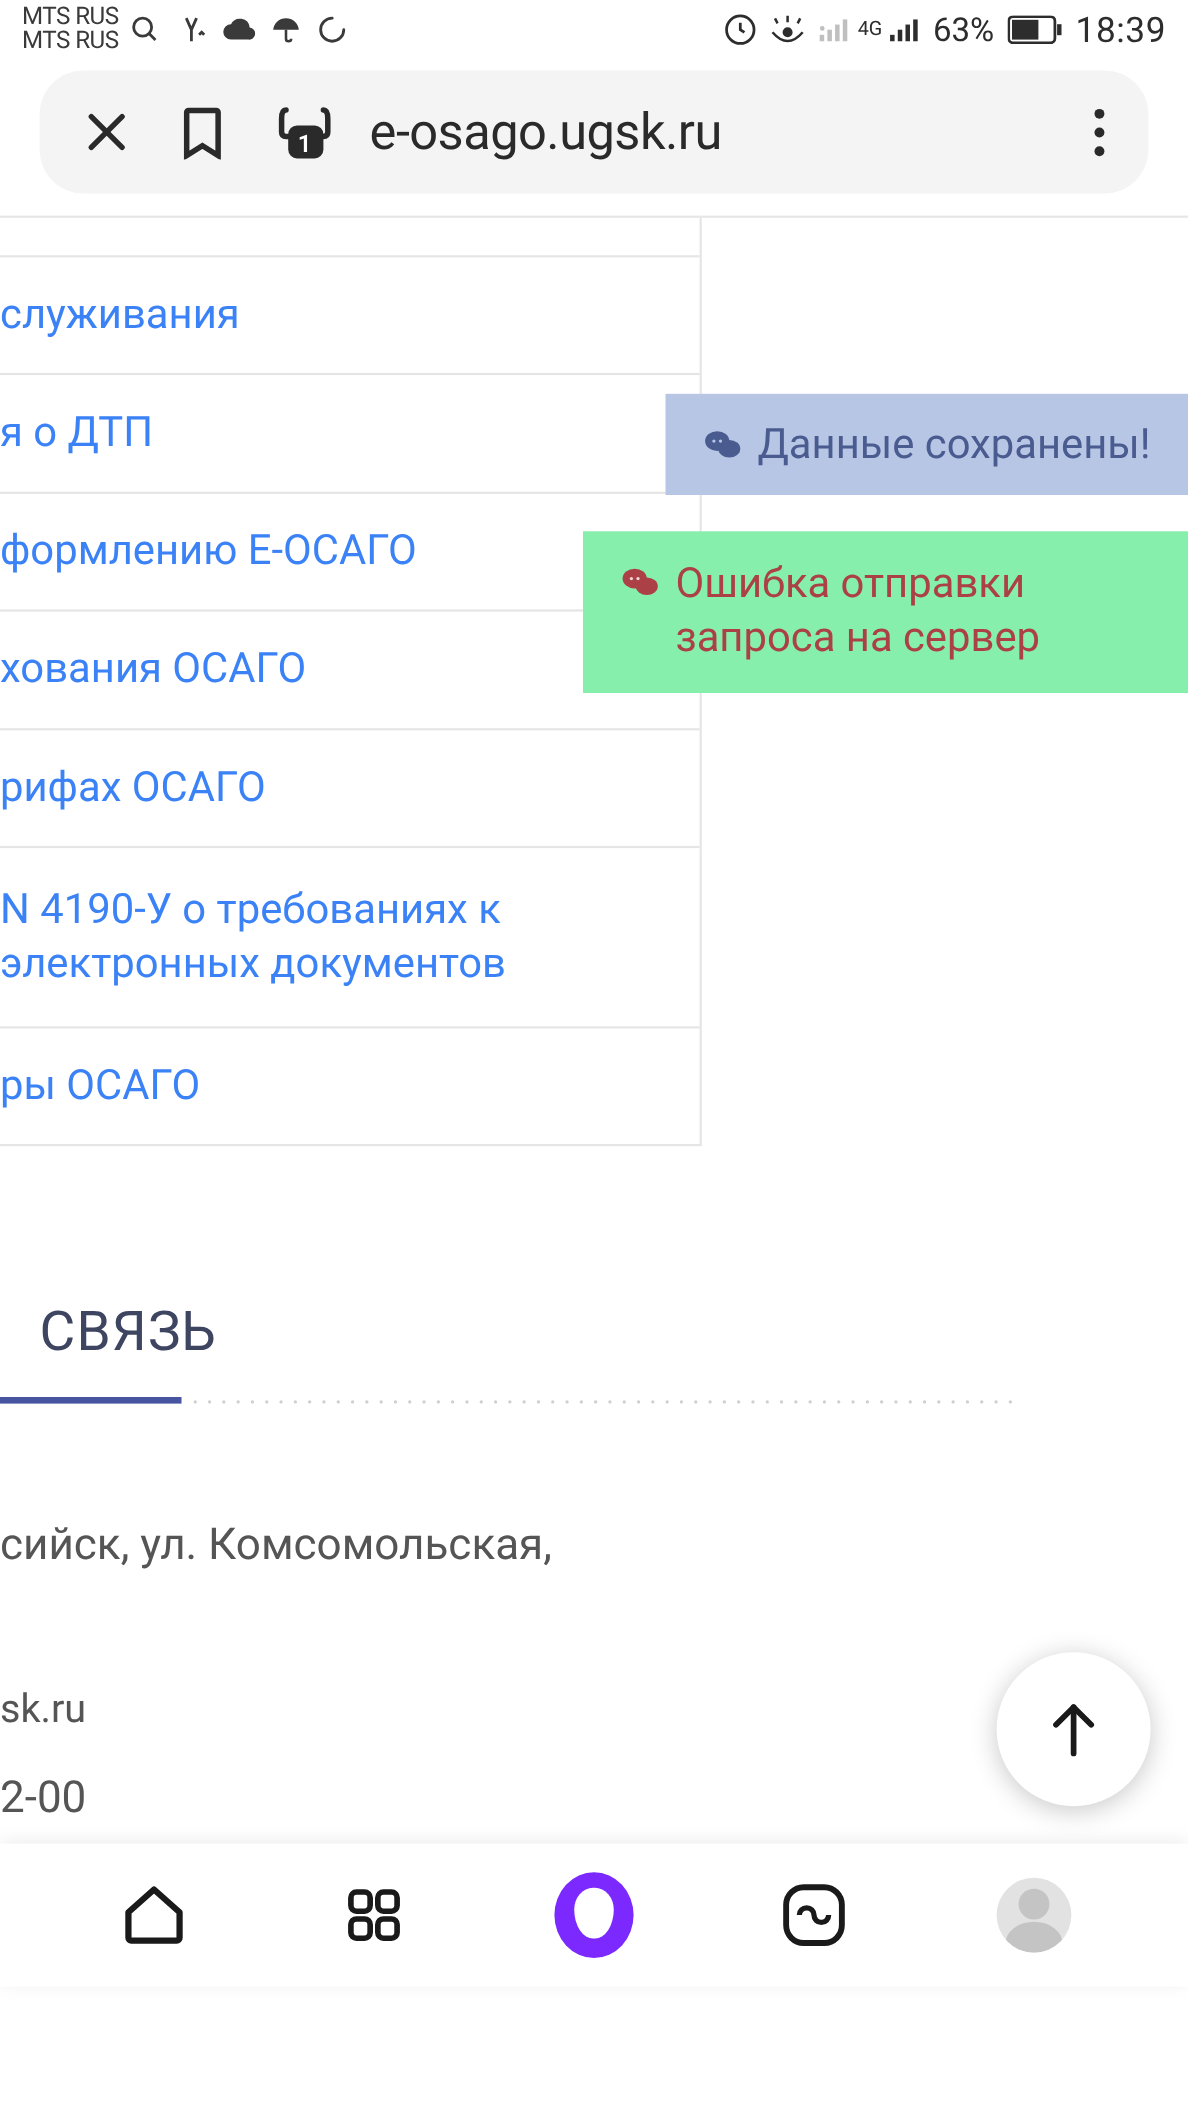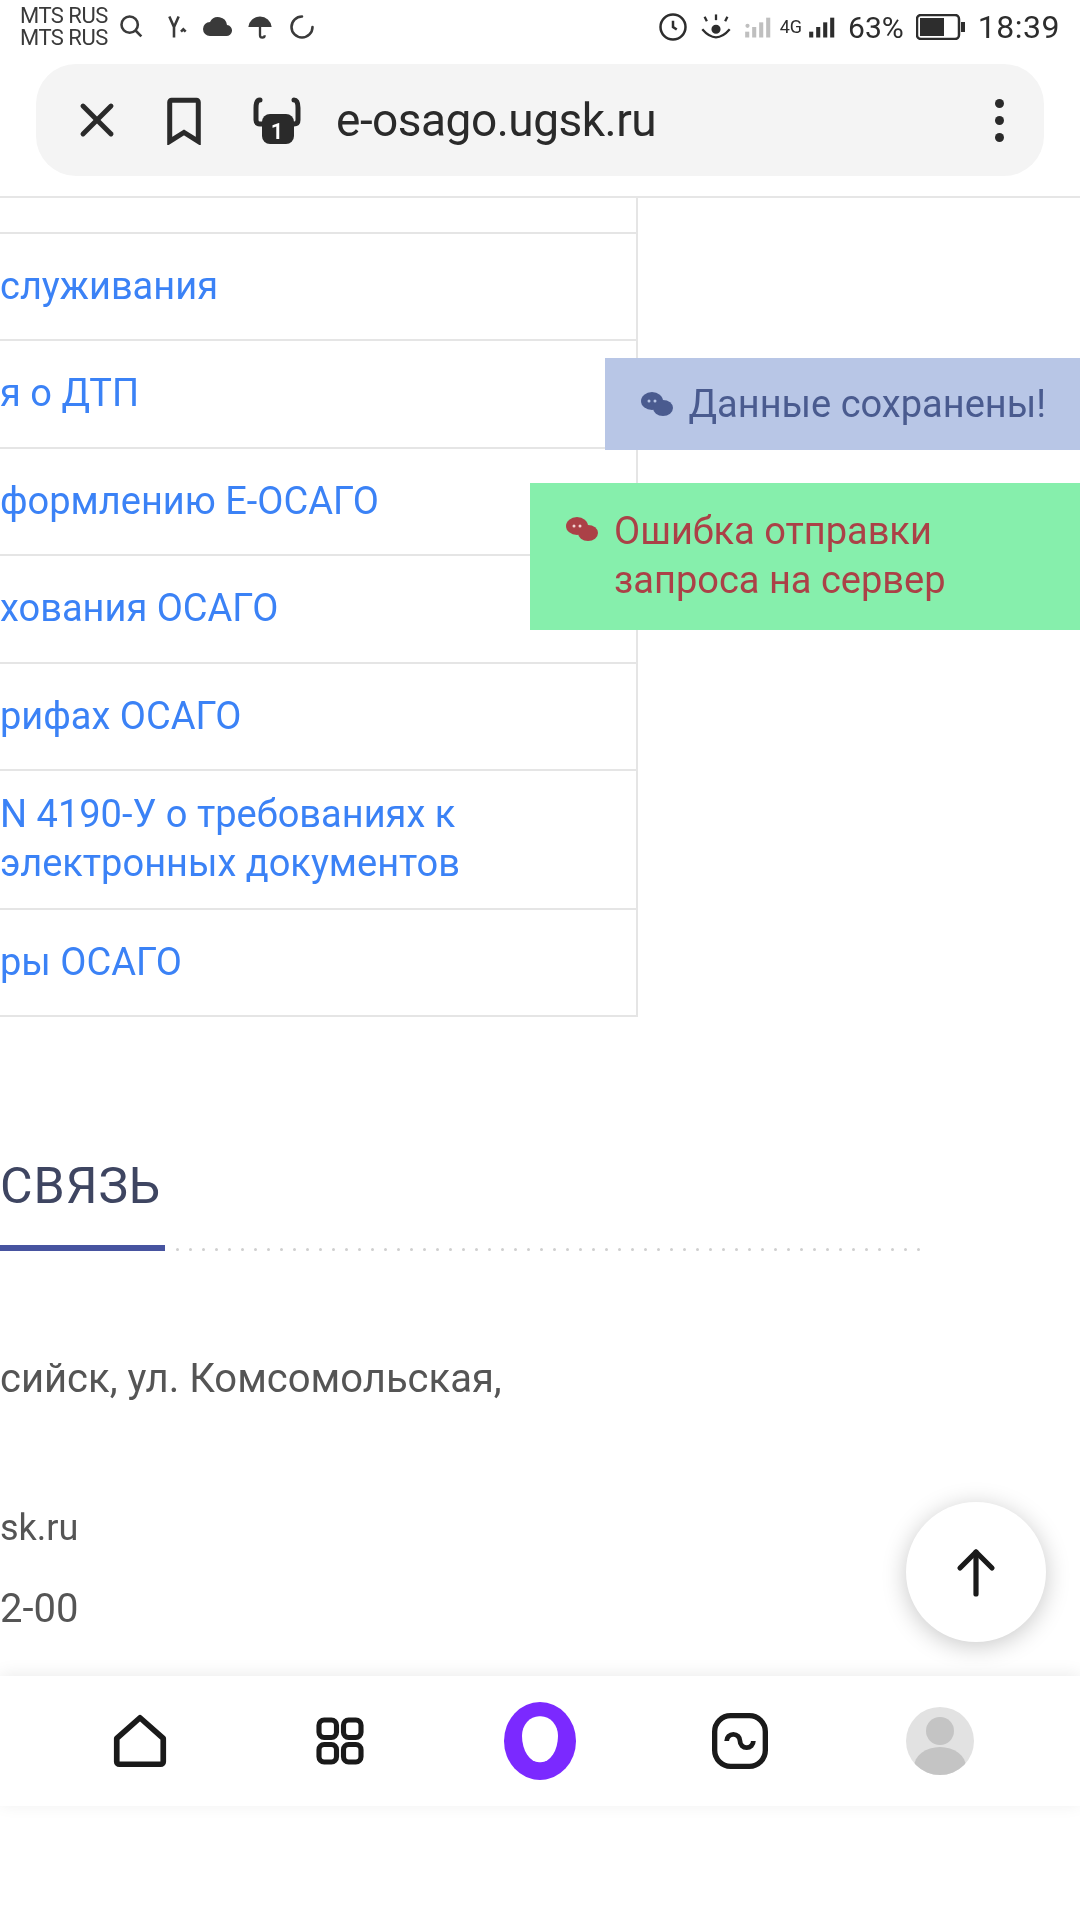--- a/index.html
+++ b/index.html
@@ -22,33 +22,33 @@
   .addr-url { flex: 1; font-size: 46px; color: #2a2a2a; letter-spacing: -0.5px; white-space: nowrap; overflow: hidden; }
   .addr-menu { display: flex; flex-direction: column; gap: 8px; align-items: center; justify-content: center; width: 40px; padding-left:6px;}
   .addr-menu .dot { width: 9px; height: 9px; background: #2a2a2a; border-radius: 50%; }
   .chrome-divider { height: 2px; background: #e6e6e6; margin-top: 6px; }
 
   
   .page { position: relative; }
   .list { width: 638px; border-right: 2px solid #e5e5e5; }
   .list-item { border-bottom: 2px solid #e5e5e5; padding: 28px 20px 28px 0; font-size: 38px; color: #3b82f6; line-height: 1.3; white-space: nowrap; overflow: hidden;}
   .list-item.first { padding-top: 0; height: 36px; padding-bottom: 0; }
-  .list-item.tall { white-space: normal; height: 139px; display:flex; align-items:center;}
+  .list-item.tall { white-space: normal; height: 164px; display:flex; align-items:center;}
   .list-item:last-child { border-bottom: none; }
   .list-bottom-border { border-bottom: 2px solid #e5e5e5; width: 638px; }
 
   
   .toast { position: absolute; right: 0; padding: 24px 34px; font-size: 38px; display: flex; align-items: flex-start; gap: 14px; max-width: 565px; }
   .toast-info { background: #b8c6e6; color: #4a5b8f; top: 160px; }
   .toast-error { background: #86efac; color: #ab4147; top: 285px; width: 550px; line-height: 1.3; padding-right: 20px; }
   .toast-icon { flex-shrink: 0; margin-top: 6px; }
 
   
   .footer-sec { padding-top: 140px; }
-  .footer-title { font-size: 50px; color: #3e4561; letter-spacing: 1px; }
+  .footer-title { font-size: 50px; color: #3e4561; letter-spacing: 1px; padding-left: 36px; }
   .footer-underline { width: 165px; height: 6px; background: #4754a0; margin-top: 30px; }
   .footer-dots { display: flex; gap: 10px; margin-top: -3px; padding-left: 176px; }
   .footer-dots span { width: 3px; height: 3px; background: #cfcfcf; border-radius: 50%; }
   .footer-text { font-size: 40px; color: #555; margin-top: 100px; line-height: 1.4; }
   .footer-email { font-size: 36px; color: #555; margin-top: 100px; }
   .footer-phone { font-size: 40px; color: #555; margin-top: 36px; }
 
   
   .fab { position: absolute; right: 34px; bottom: 164px; width: 140px; height: 140px; background: #fff; border-radius: 50%; box-shadow: 0 4px 24px rgba(0,0,0,0.22); display: flex; align-items: center; justify-content: center; }
 

